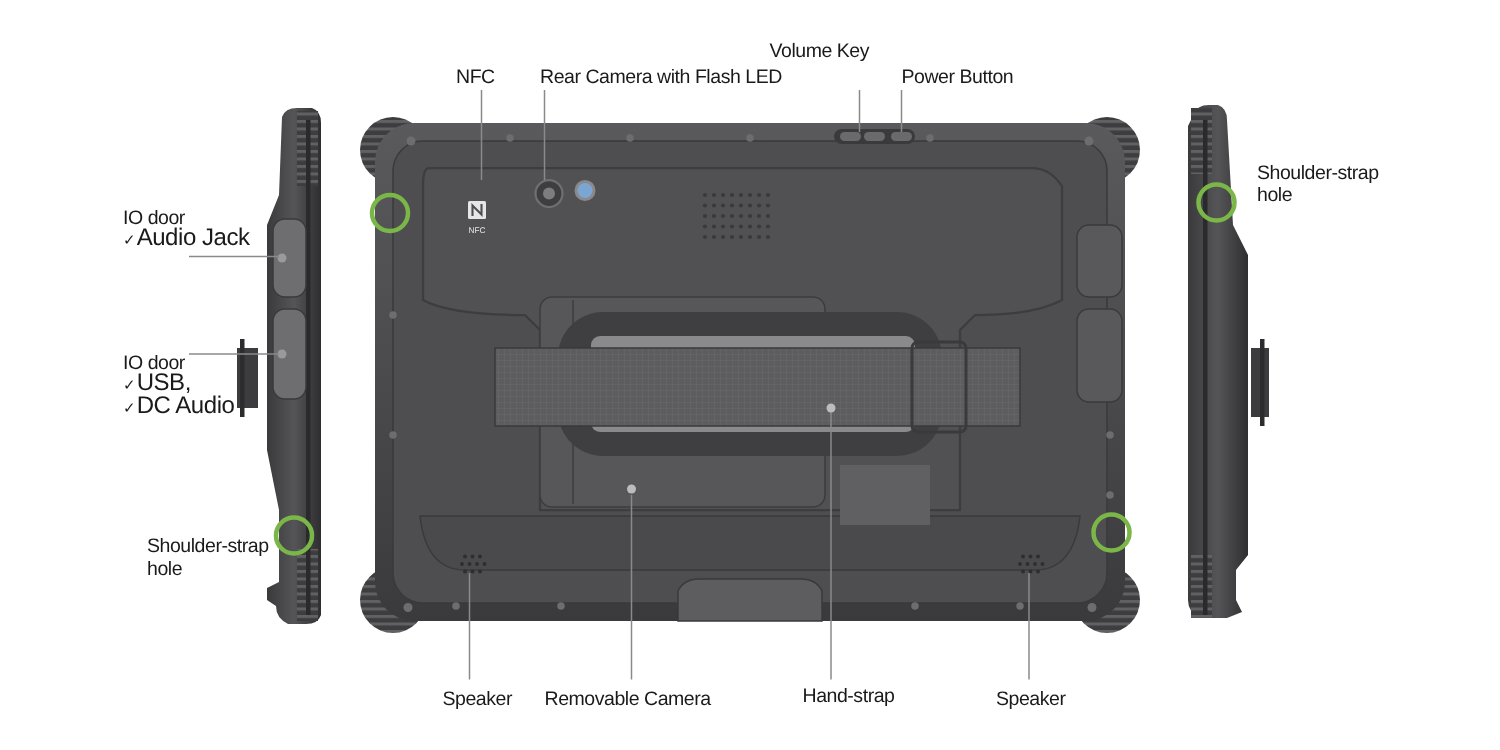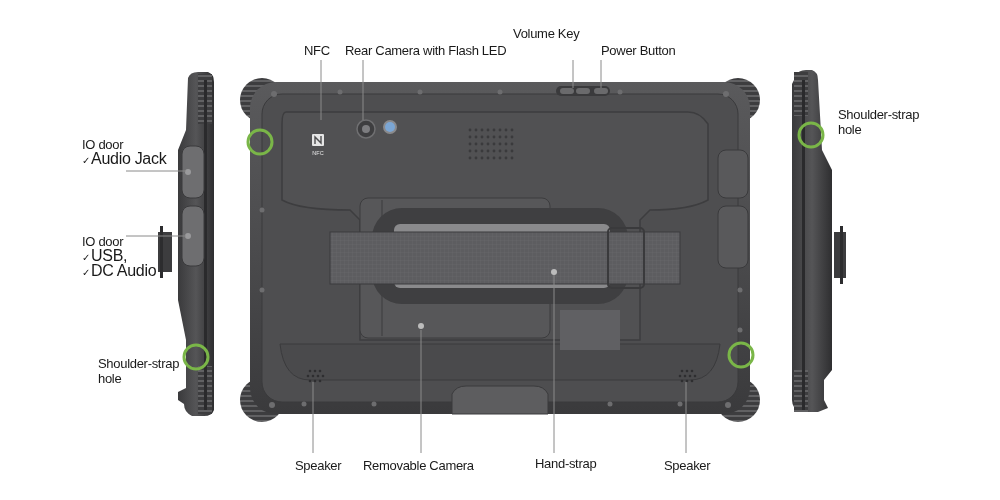--- a/index.html
+++ b/index.html
@@ -205,21 +205,21 @@
       <line x1="554" y1="272" x2="554" y2="453"></line>
       <line x1="686" y1="382" x2="686" y2="453"></line>
     </g>
     <g fill="#bcbcbc">
       <circle cx="421" cy="326" r="3"></circle>
       <circle cx="554" cy="272" r="3"></circle>
     </g>
   </svg>
 
   <div class="label" style="left:304px;top:43px;">NFC</div>
-  <div class="label" style="left:345px;top:43px;">Rear Camera with Flash LED</div>
+  <div class="label" style="left:360px;top:43px;">Rear Camera with Flash LED</div>
   <div class="label" style="left:513px;top:26px;">Volume Key</div>
   <div class="label" style="left:601px;top:43px;">Power Button</div>
 
   <div class="label" style="left:82px;top:137px;">
     <span>IO door</span>
     <span class="sub chk">Audio Jack</span>
   </div>
   <div class="label" style="left:82px;top:234px;">
     <span>IO door</span>
     <span class="sub chk">USB,</span>

